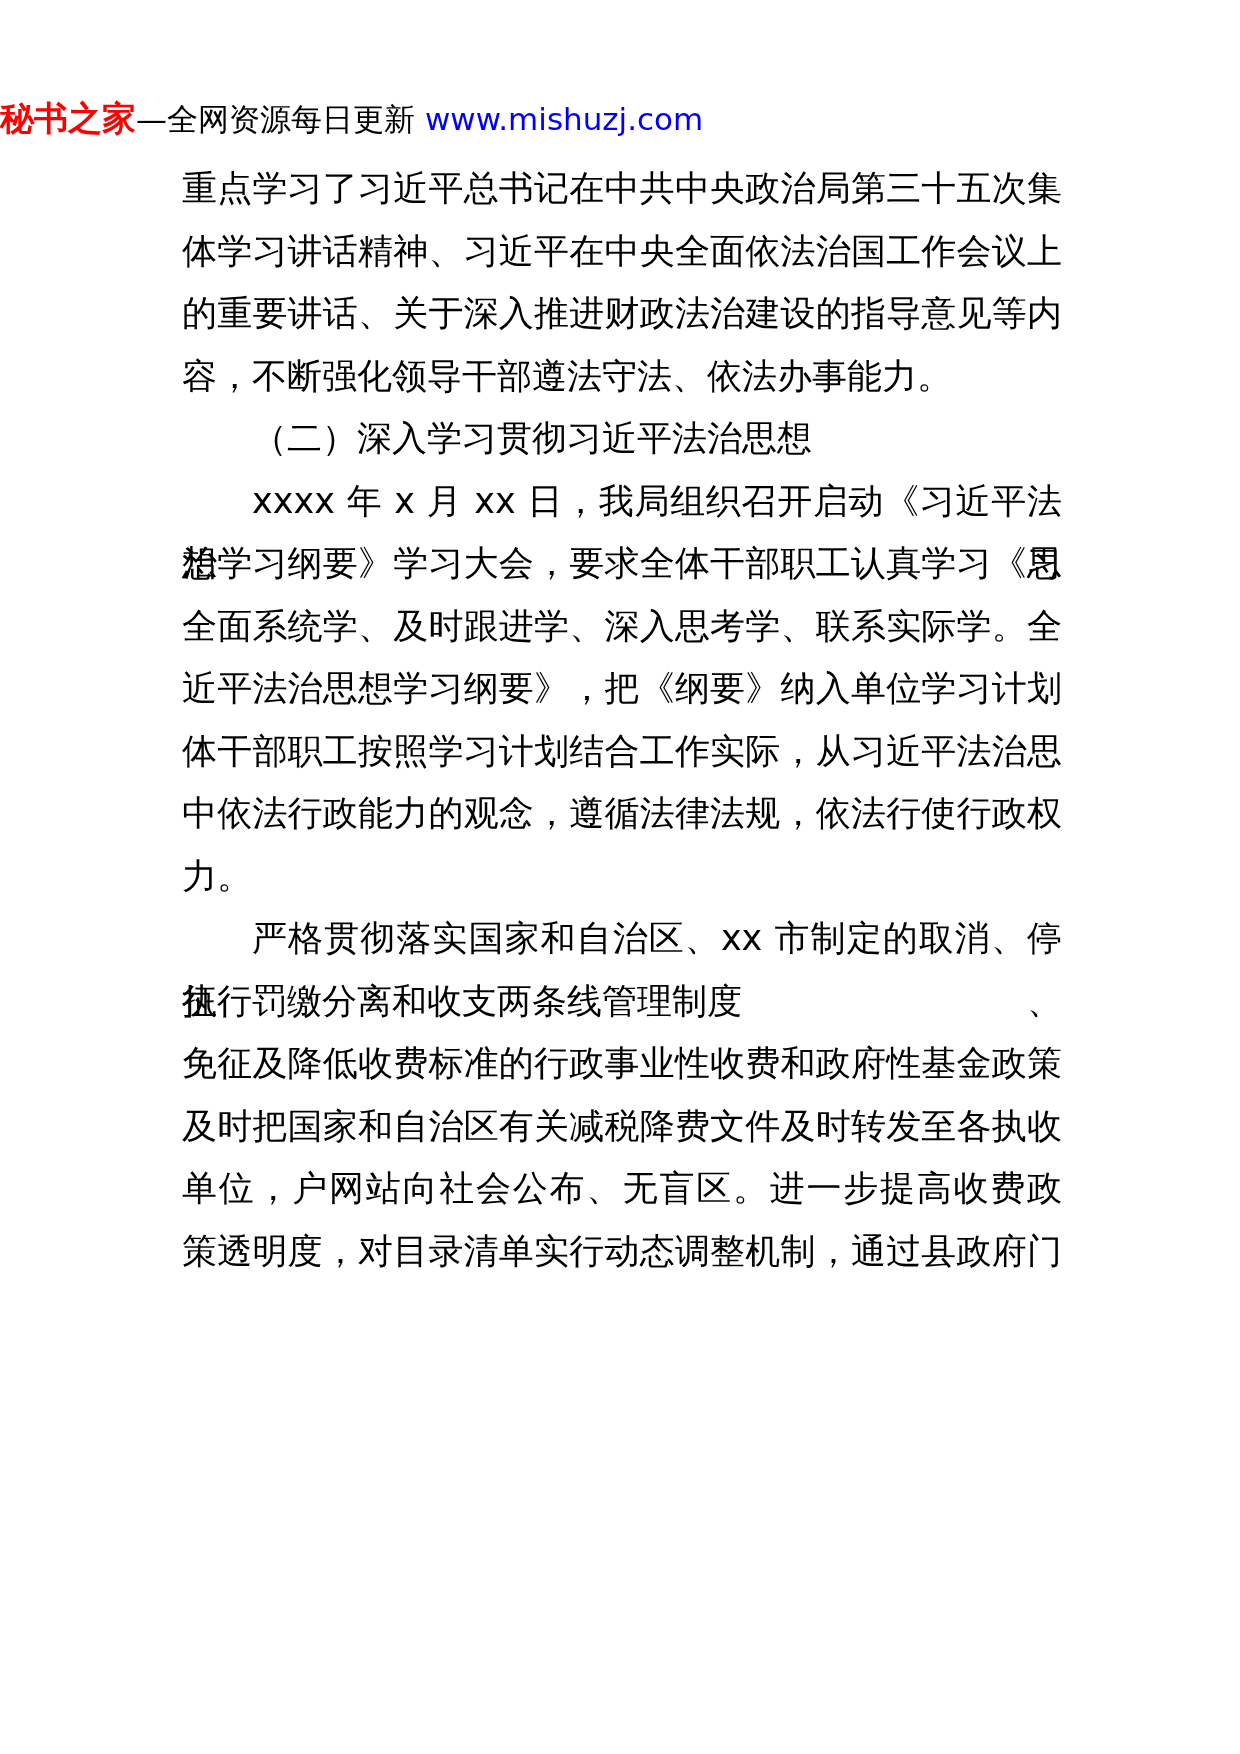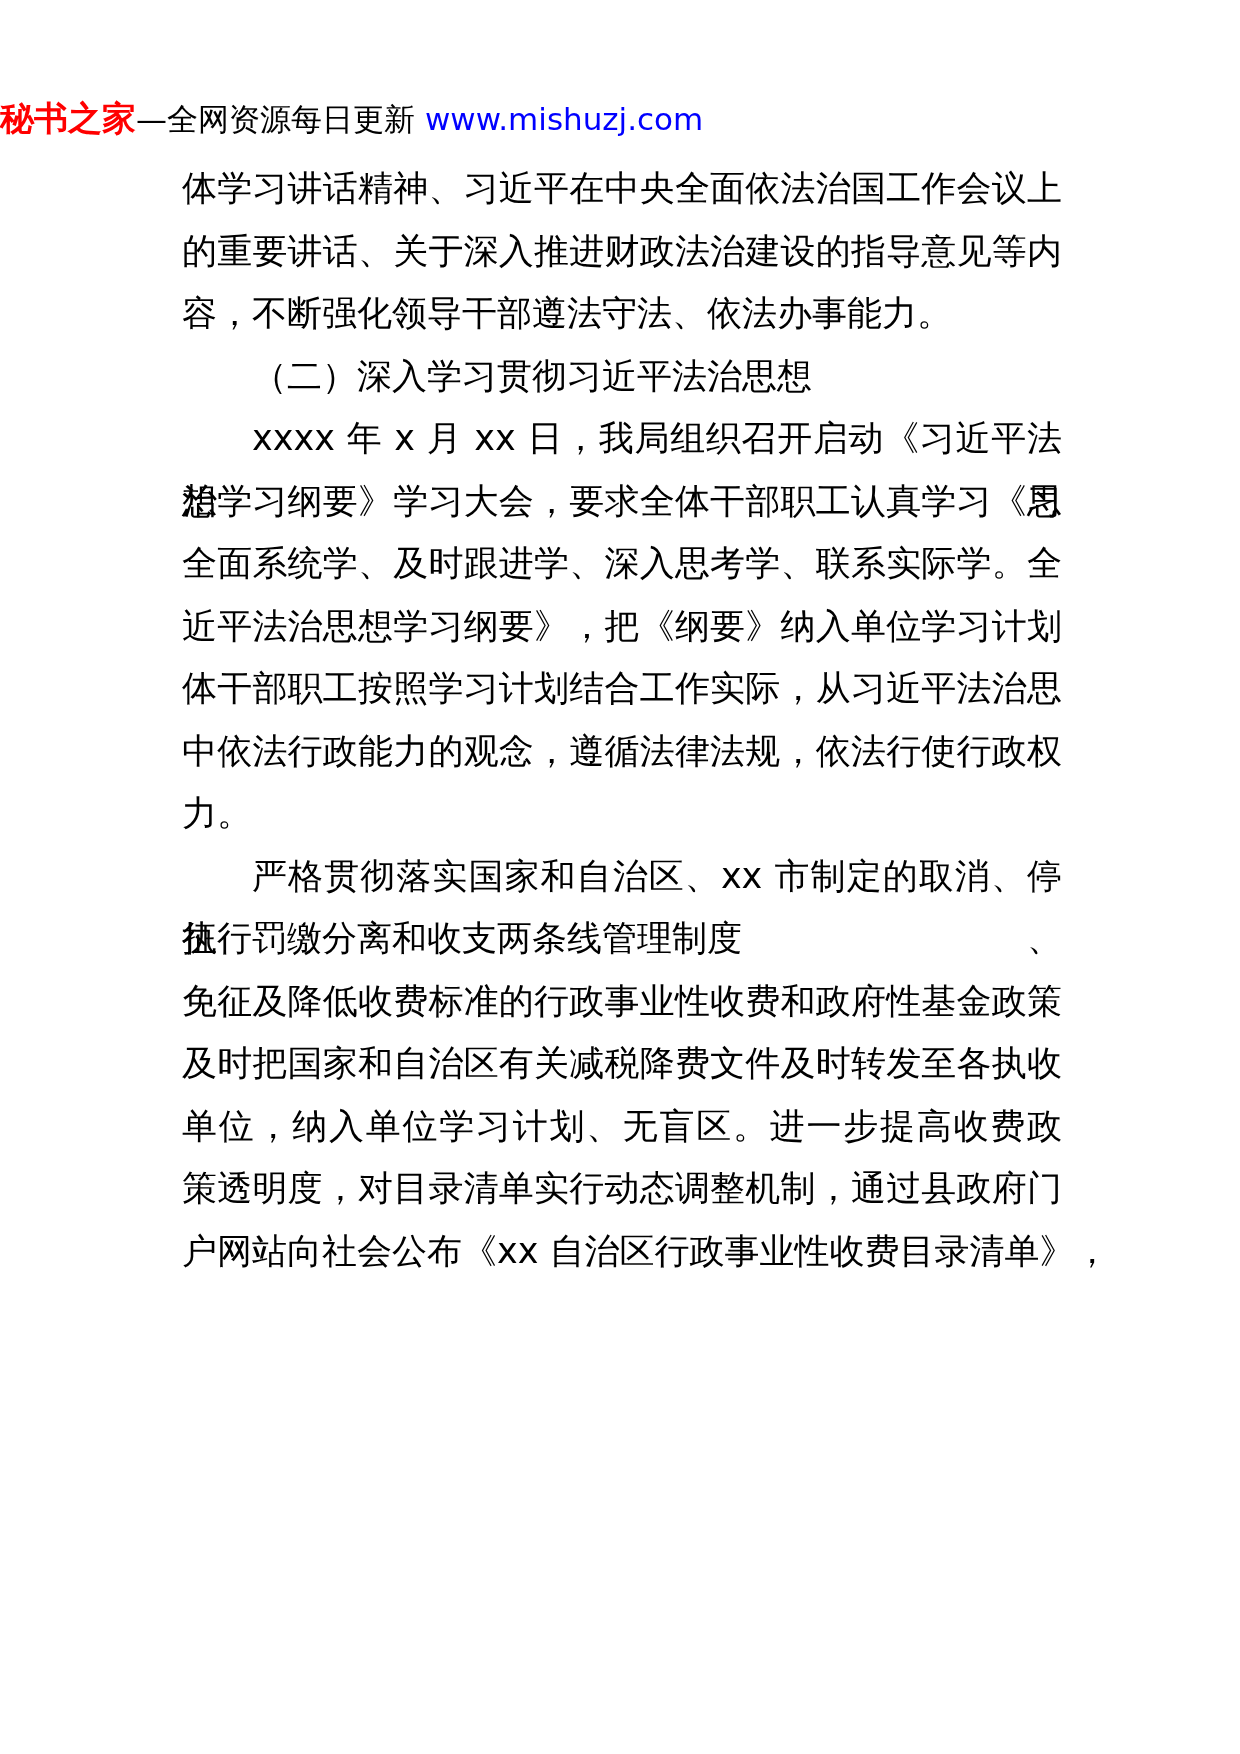--- a/index.html
+++ b/index.html
@@ -54,33 +54,33 @@
 </head>
 <body>
 
 <div class="page">
 
   <div class="site-header">
     <span class="site-name" style="color: rgb(255, 0, 0);">秘书之家</span><span class="site-tagline" style="color: rgb(0, 0, 0);">—全网资源每日更新</span><span class="site-url" style="color: rgb(0, 0, 255);">www.mishuzj.com</span>
   </div>
 
   <div class="doc-body">
+      <div class="line full">重点学习了习近平总书记在中共中央政治局第三十五次集</div>
       <div class="line full">体学习讲话精神、习近平在中央全面依法治国工作会议上</div>
       <div class="line full">的重要讲话、关于深入推进财政法治建设的指导意见等内</div>
       <div class="line">容，不断强化领导干部遵法守法、依法办事能力。</div>
       <div class="line indent">（二）深入学习贯彻习近平法治思想</div>
       <div class="line full indent">xxxx 年 x 月 xx 日，我局组织召开启动《习近平法治思</div>
       <div class="line full">想学习纲要》学习大会，要求全体干部职工认真学习《习</div>
       <div class="line full">全面系统学、及时跟进学、深入思考学、联系实际学。全</div>
       <div class="line full">近平法治思想学习纲要》，把《纲要》纳入单位学习计划</div>
       <div class="line full">体干部职工按照学习计划结合工作实际，从习近平法治思</div>
       <div class="line full">中依法行政能力的观念，遵循法律法规，依法行使行政权</div>
       <div class="line">力。</div>
       <div class="line full indent">严格贯彻落实国家和自治区、xx 市制定的取消、停征、</div>
       <div class="line">执行罚缴分离和收支两条线管理制度</div>
       <div class="line full">免征及降低收费标准的行政事业性收费和政府性基金政策</div>
       <div class="line full">及时把国家和自治区有关减税降费文件及时转发至各执收</div>
-      <div class="line full">单位，纳入单位学习计划、无盲区。进一步提高收费政</div>
+      <div class="line full">单位，户网站向社会公布、无盲区。进一步提高收费政</div>
       <div class="line full">策透明度，对目录清单实行动态调整机制，通过县政府门</div>
-      <div class="line">户网站向社会公布《xx 自治区行政事业性收费目录清单》，</div>
     </div>
 
 </div>
 
 </body></html>

